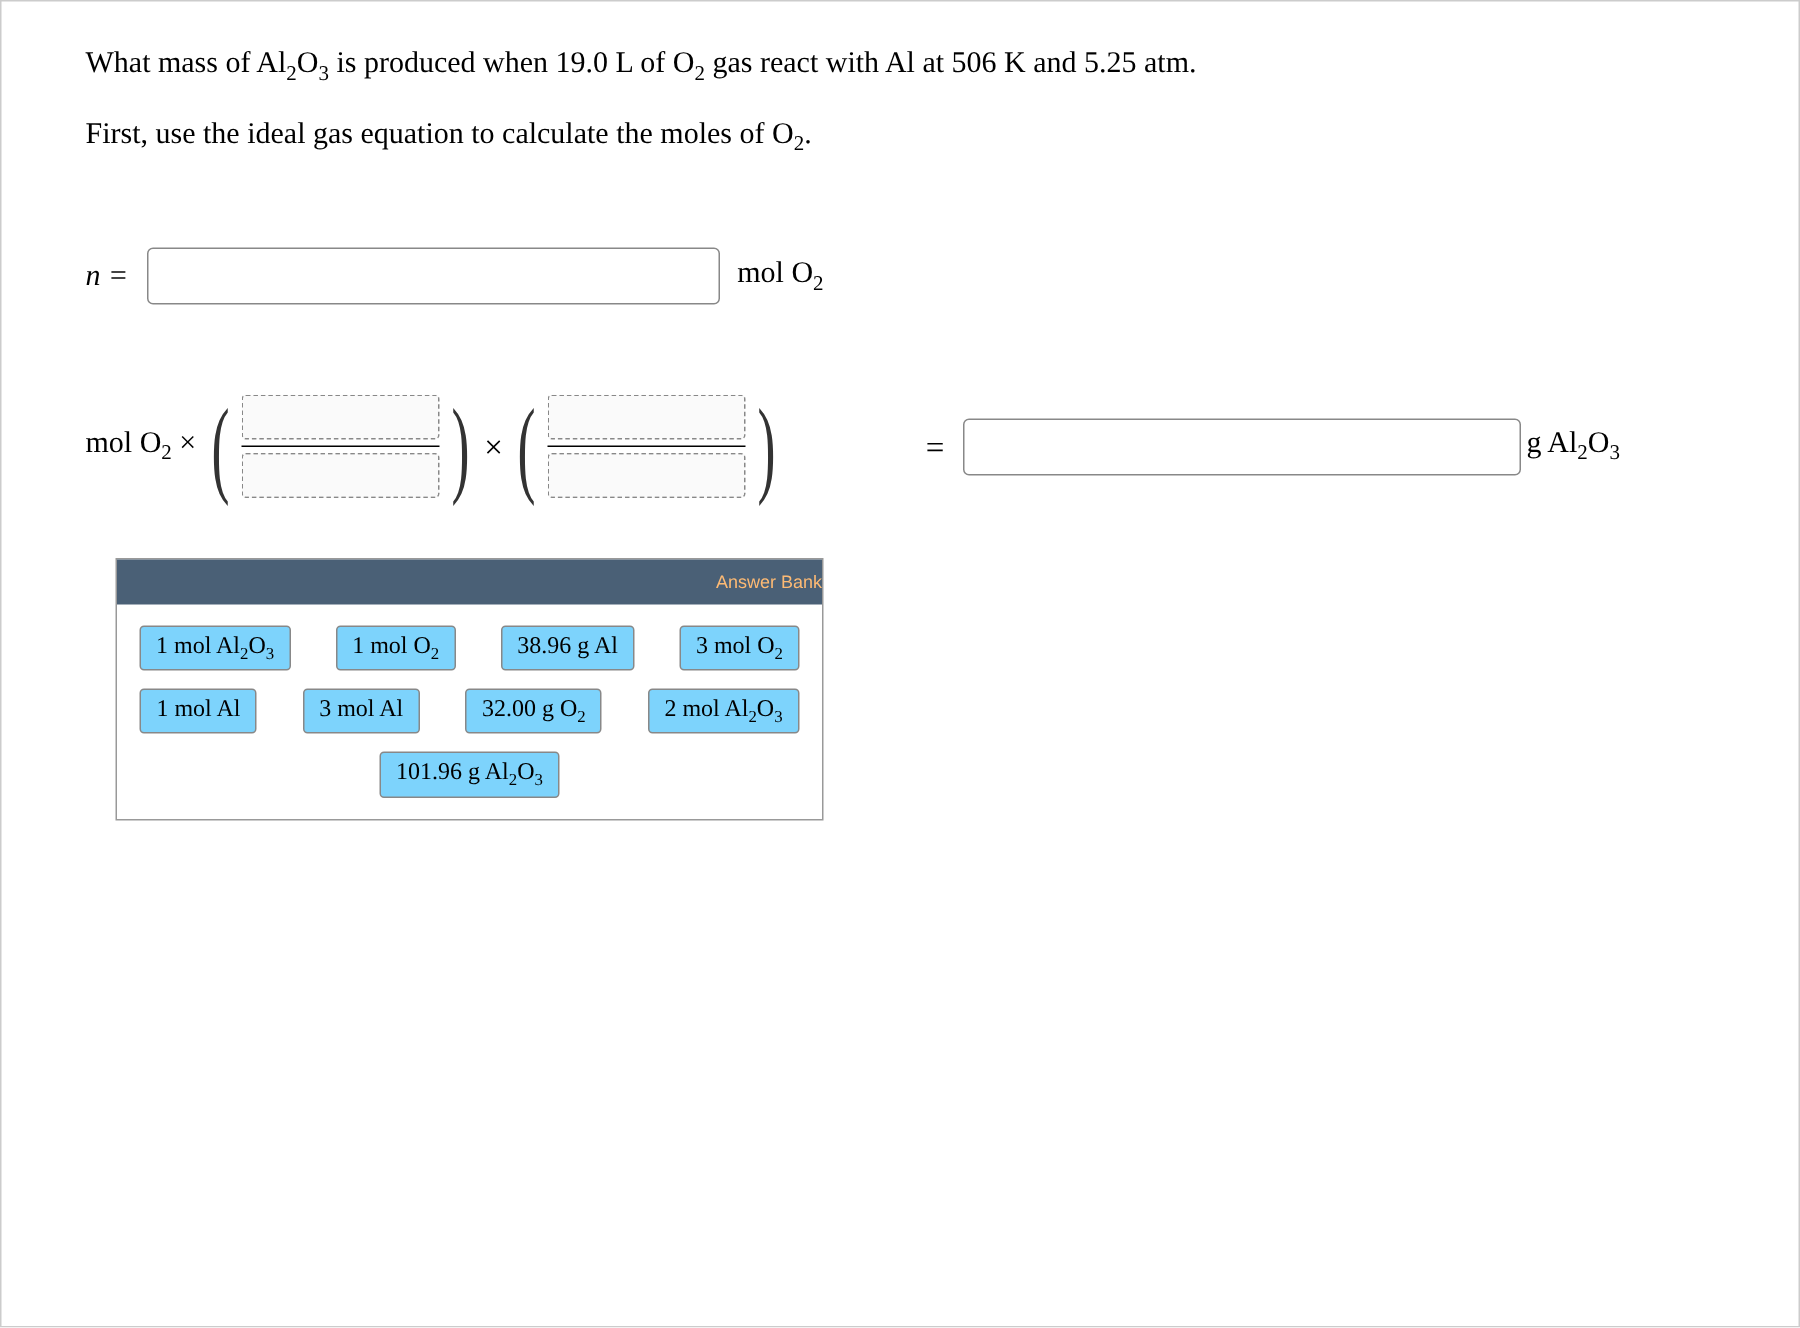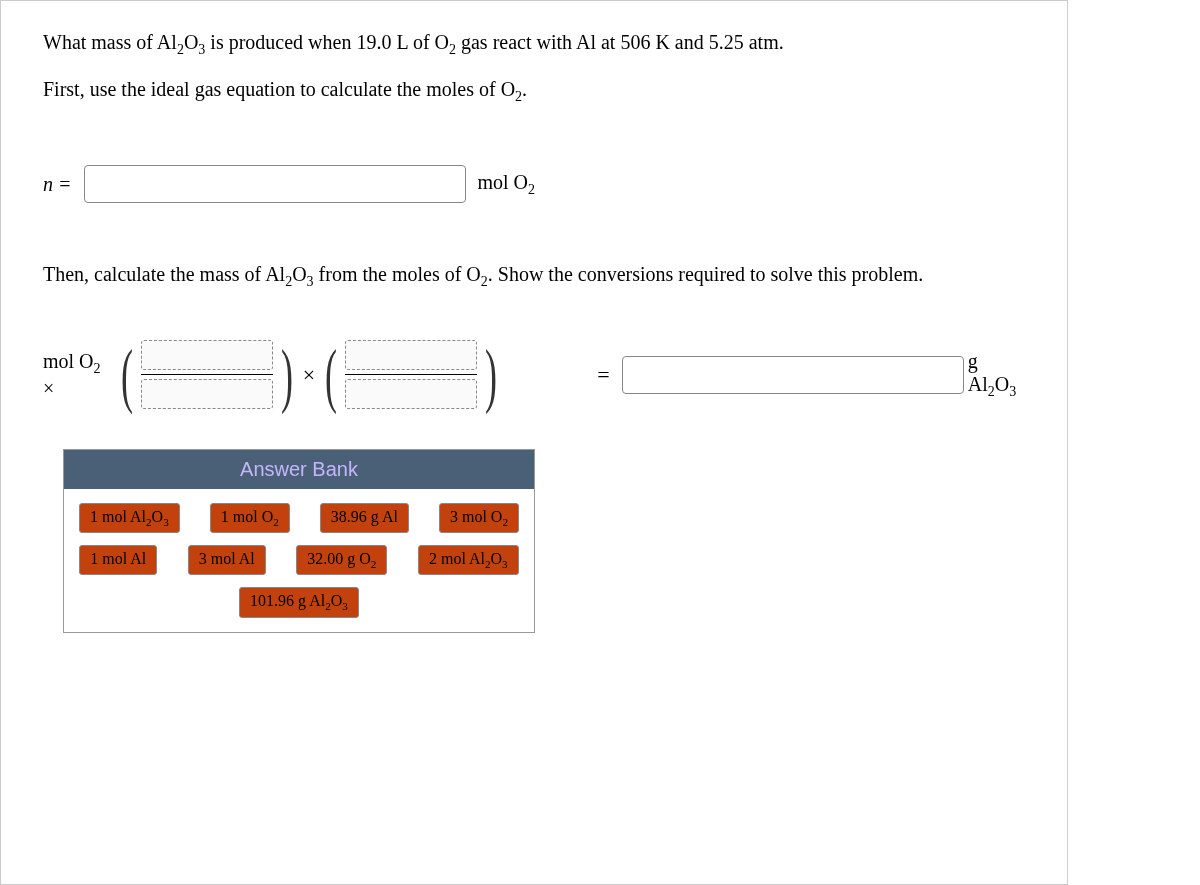--- a/index.html
+++ b/index.html
@@ -3,24 +3,24 @@
 <meta charset="utf-8">
 <style>
   body {
     margin: 0;
     padding: 0;
     font-family: Georgia, 'Times New Roman', serif;
     background: #fff;
     color: #000;
   }
   .page {
-    width: 1068px;
+    width: 1200px;
     height: 885px;
     box-sizing: border-box;
-    padding: 30px 42px;
+    padding: 30px 56px;
     border: 1px solid #ccc;
     position: relative;
     font-size: 20px;
   }
   .question-text { margin-bottom: 20px; }
   .equation { margin: 14px 0 20px 48px; }
   .instruction { margin-bottom: 56px; }
   .n-row {
     display: flex;
     align-items: center;
@@ -83,40 +83,40 @@
     background: #fff;
   }
   .answer-bank {
     width: 470px;
     border: 1px solid #999;
     margin-top: 10px;
     margin-left: 20px;
   }
   .ab-header {
     background: #4a6076;
-    color: #c4b5fd;
-    text-align: center;
+    color: #fdba74;
+    text-align: right;
     padding: 8px 0;
     font-family: Arial, sans-serif;
-    font-size: 20px;
+    font-size: 12px;
   }
   .ab-body {
     padding: 14px 10px 14px 10px;
     display: flex;
     flex-wrap: wrap;
     gap: 12px 20px;
     justify-content: space-around;
     font-family: 'Times New Roman', serif;
     font-size: 16px;
   }
   .tile {
     border: 1px solid #888;
     border-radius: 3px;
     padding: 4px 10px;
-    background: #c2410c;
+    background: #7dd3fc;
     white-space: nowrap;
     cursor: move;
   }
   sub { font-size: 0.7em; }
 </style>
 </head>
 <body>
 
 <div class="page">
 
@@ -128,23 +128,20 @@
   <div class="instruction">
     <span>First, use the ideal gas equation to calculate the moles of O</span><sub>2</sub><span>.</span>
   </div>
 
   <div class="n-row">
     <span><span>n</span><span class="eq-sym"> =</span></span>
     <div class="n-input"></div>
     <span class="mol-label"><span>mol O</span><sub>2</sub></span>
   </div>
 
-  <div class="then-text">
-    <span>Then, calculate the mass of Al</span><sub>2</sub><span>O</span><sub>3</sub><span> from the moles of O</span><sub>2</sub><span>. Show the conversions required to solve this problem.</span>
-  </div>
 
   <div class="conv-row">
     <span><span>mol O</span><sub>2</sub><span> ×</span></span>
 
     <div class="frac-paren">
       <span class="paren">(</span>
       <div class="frac">
         <div class="dropzone"></div>
         <div class="frac-line"></div>
         <div class="dropzone"></div>

